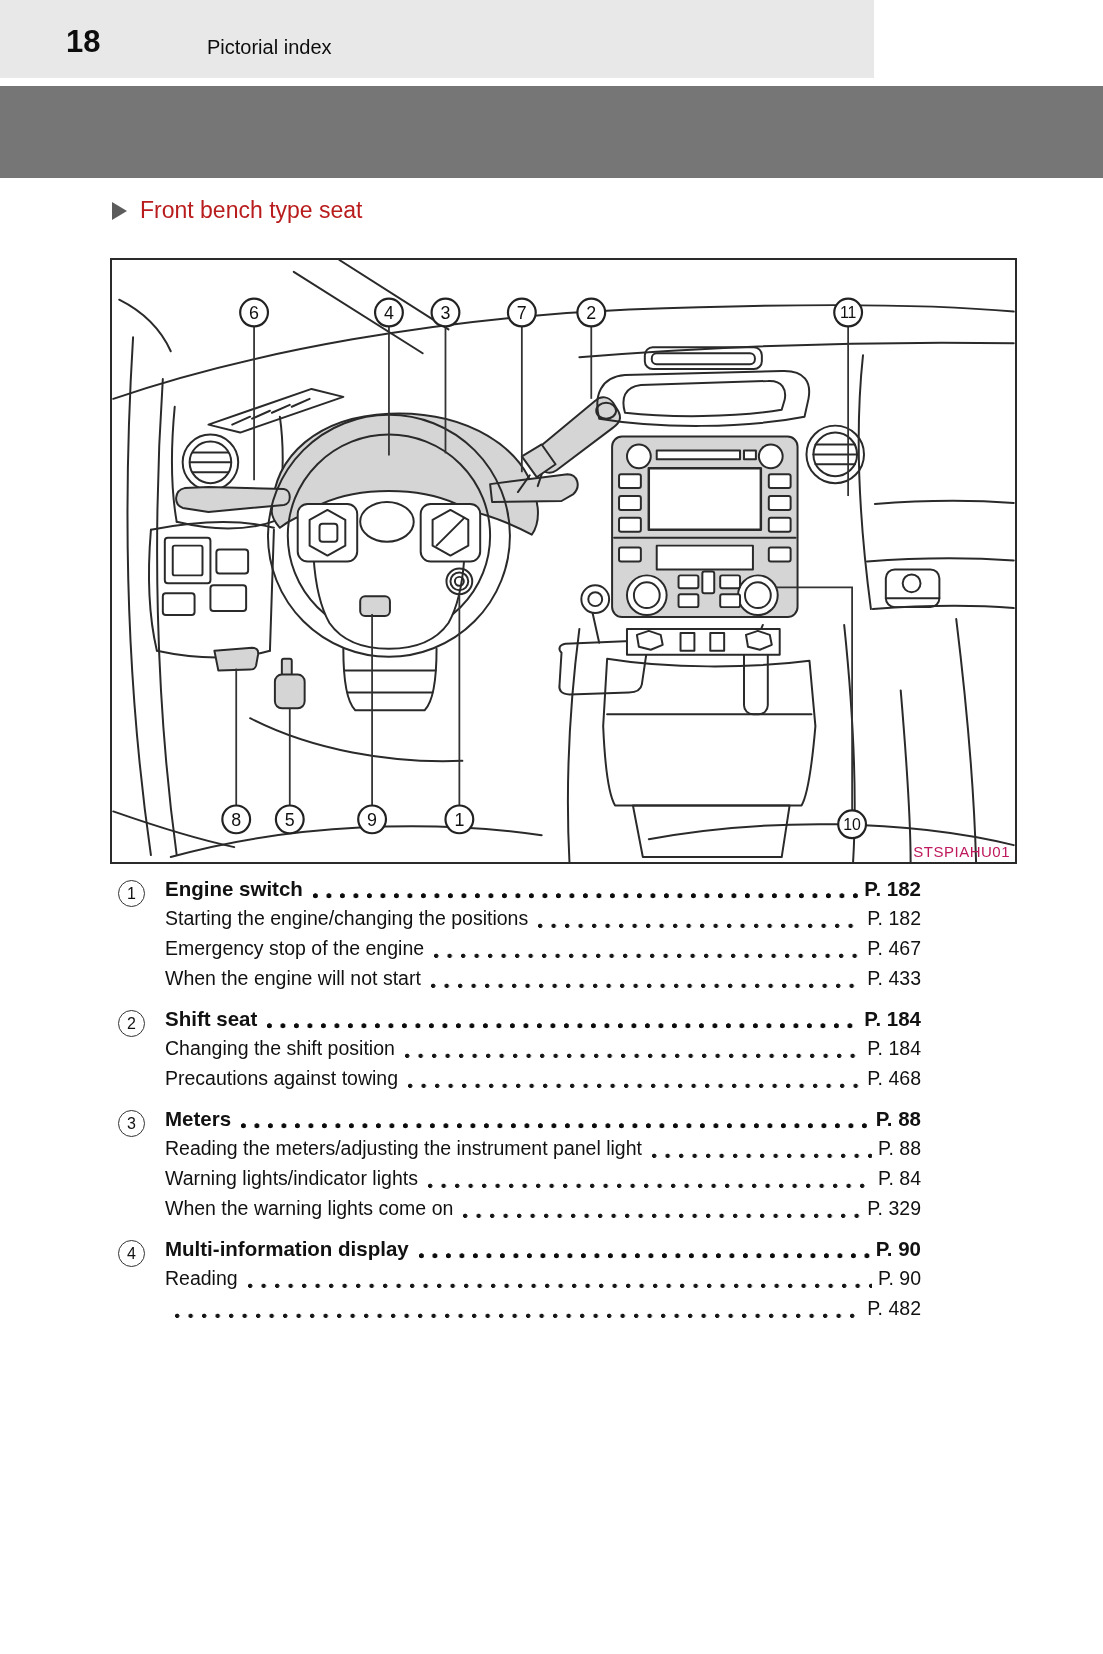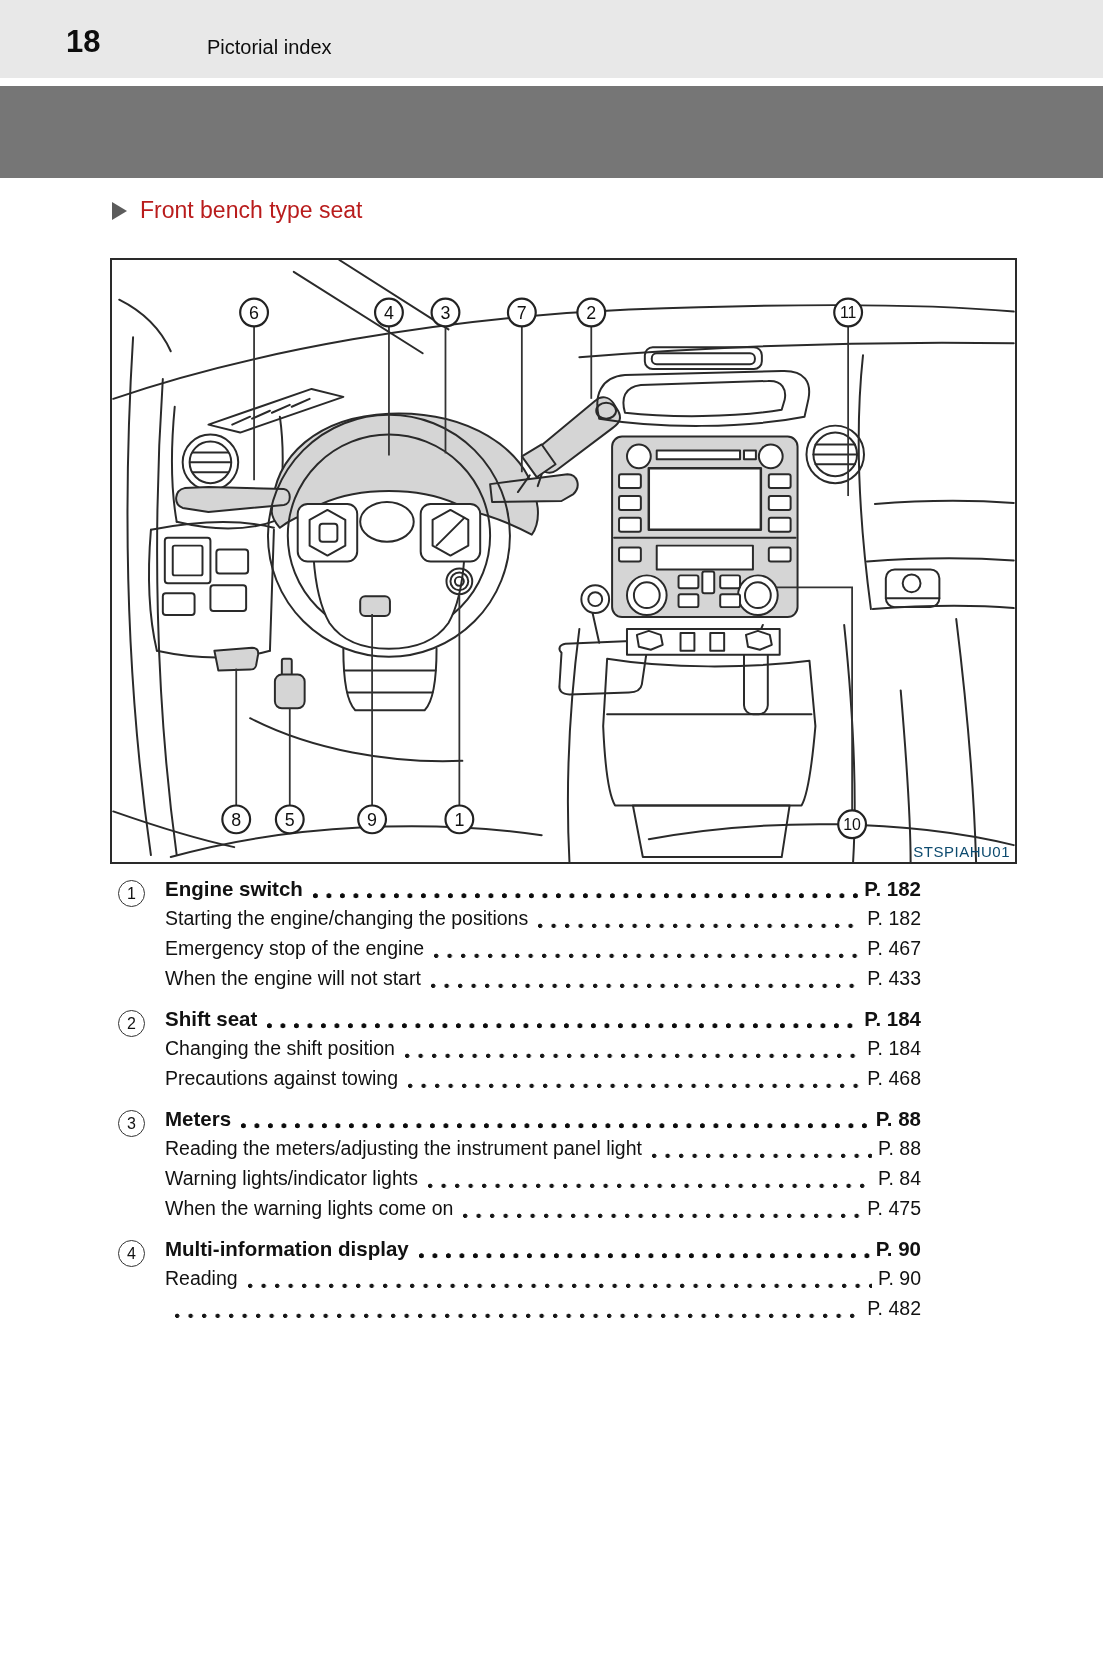--- a/index.html
+++ b/index.html
@@ -1,33 +1,33 @@
 <!DOCTYPE html>
 <html><head>
 <meta charset="utf-8">
 <style>
   html,body{margin:0;padding:0;}
   body{
     width:1103px;height:1654px;position:relative;background:#ffffff;
     font-family:"Liberation Sans", sans-serif;color:#111;overflow:hidden;
   }
   
-  .header-strip{position:absolute;left:0;top:0;width:1103px;height:78px;background:#e8e8e8;}
+  .header-strip{position:absolute;left:0;top:0;width:874px;height:78px;background:#e8e8e8;}
   .page-num{position:absolute;left:66px;top:26px;font-size:31px;font-weight:bold;line-height:1;color:#0d0d0d;}
   .section-title{position:absolute;left:187px;top:37px;font-size:20px;line-height:1;color:#0d0d0d;margin-left:20px;}
   .banner{position:absolute;left:0;top:86px;width:1103px;height:92px;background:#767676;}
   
   .subtitle{position:absolute;left:112px;top:197px;display:flex;align-items:center;}
   .tri{width:0;height:0;border-top:9px solid transparent;border-bottom:9px solid transparent;
        border-left:15px solid #5c5c5c;margin-right:13px;}
   .subtitle-text{font-size:23px;color:#b91c1c;}
   
   .figure-frame{position:absolute;left:110px;top:258px;width:903px;height:602px;
     border:2.5px solid #2a2a2a;background:#fff;box-sizing:content-box;}
-  .figure-code{position:absolute;right:5px;bottom:2px;font-size:15px;color:#0c4a6e;letter-spacing:.5px;}
+  .figure-code{position:absolute;right:5px;bottom:2px;font-size:15px;color:#be185d;letter-spacing:.5px;}
   
   .index-list{position:absolute;left:118px;top:874px;width:803px;}
   .entry + .entry{margin-top:10px;}
   .entry-row,.sub-row{display:flex;align-items:baseline;line-height:29.8px;white-space:nowrap;}
   .entry-row{font-size:20.5px;font-weight:bold;}
   .sub-row{font-size:19.5px;padding-left:47px;justify-content:space-between;}
   .badge{display:inline-flex;align-items:center;justify-content:center;box-sizing:border-box;
     width:27px;height:27px;border:1.8px solid #333;border-radius:50%;
     font-size:16px;font-weight:400;margin-right:20px;flex:0 0 auto;position:relative;top:3px;background:#fff;}
   .leader{flex:1 1 auto;align-self:flex-end;height:6px;margin:0 6px 5px 10px;
@@ -297,21 +297,21 @@
         <span class="pageref">P. 88</span>
       </div>
       <div class="sub-row">
         <span>Warning lights/indicator lights</span>
         <span class="leader"></span>
         <span class="pageref">P. 84</span>
       </div>
       <div class="sub-row">
         <span>When the warning lights come on</span>
         <span class="leader"></span>
-        <span class="pageref">P. 475</span>
+        <span class="pageref">P. 329</span>
       </div>
     </div>
     <div class="entry">
       <div class="entry-row">
         <span class="badge">4</span>
         <span>Multi-information display</span>
         <span class="leader"></span>
         <span class="pageref">P. 90</span>
       </div>
       <div class="sub-row">

